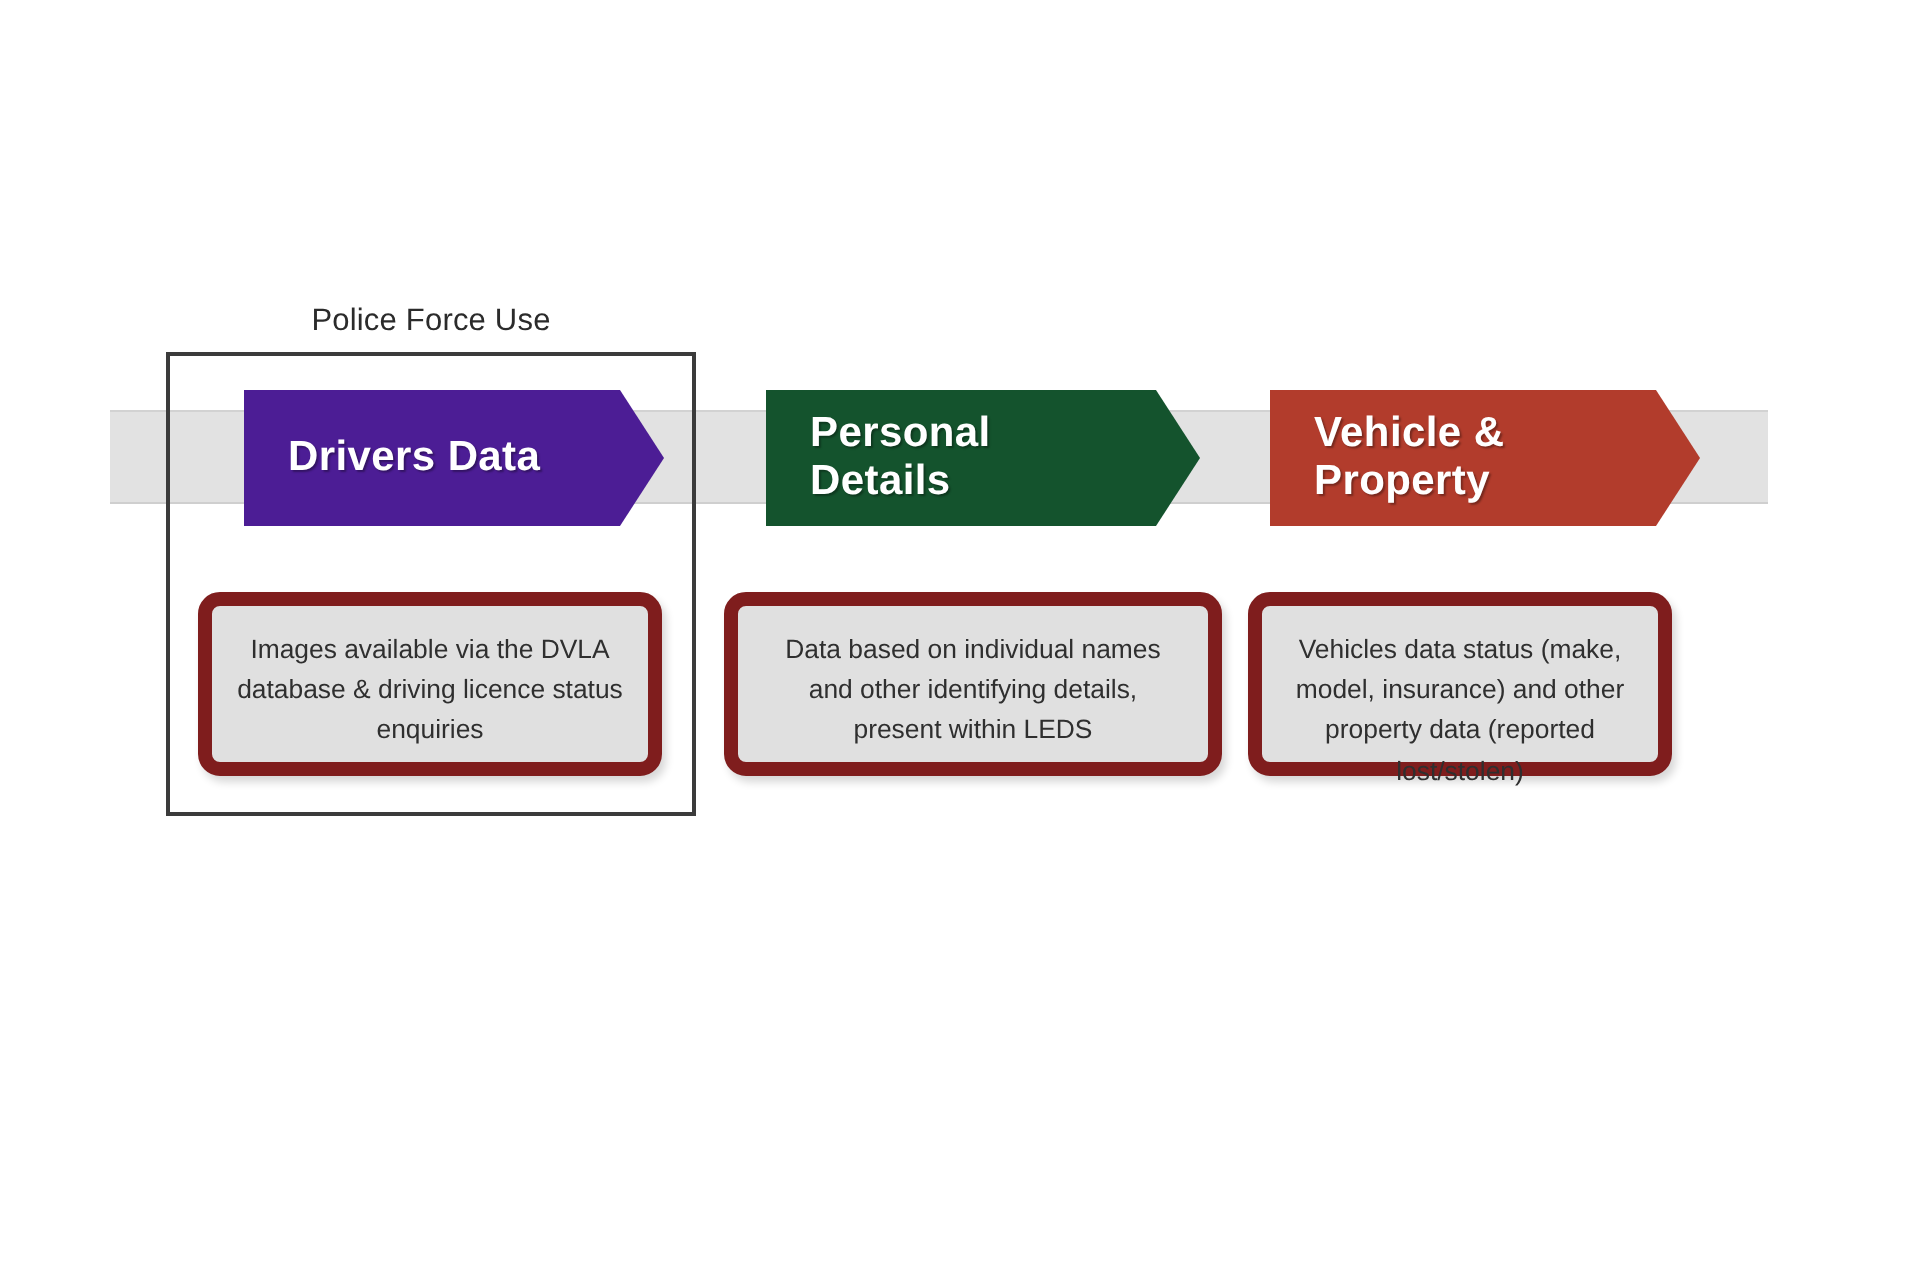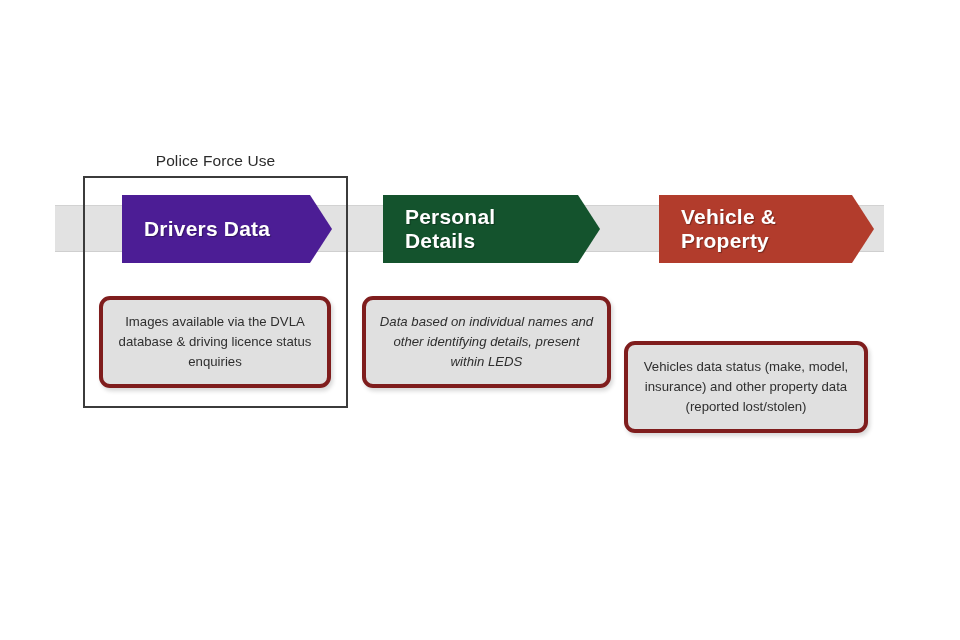--- a/index.html
+++ b/index.html
@@ -87,48 +87,48 @@
     background: #4c1d95;
     clip-path: polygon(0 0, calc(100% - 22px) 0, 100% 50%, calc(100% - 22px) 100%, 0 100%);
   }
   .chevron.c2 {
     left: 383px;
     width: 217px;
     background: #14532d;
     clip-path: polygon(0 0, calc(100% - 22px) 0, 100% 50%, calc(100% - 22px) 100%, 0 100%);
   }
   .chevron.c3 {
-    left: 659px;
+    left: 635px;
     width: 215px;
     background: #b23c2c;
     clip-path: polygon(0 0, calc(100% - 22px) 0, 100% 50%, calc(100% - 22px) 100%, 0 100%);
   }
 
   
   .card {
     position: absolute;
     top: 296px;
     height: 92px;
     background: #e0e0e0;
-    border: 4px solid #7f1d1d;
+    border: 7px solid #7f1d1d;
     border-radius: 11px;
     box-sizing: border-box;
     display: flex;
     align-items: flex-start;
     justify-content: center;
     text-align: center;
     padding: 12px 12px 0 12px;
     font-size: 13.2px;
     line-height: 1.53;
     color: #2f2f2f;
     box-shadow: 2px 3px 4px rgba(0,0,0,0.16);
   }
   .card.k1 { left: 99px;  width: 232px; }
-  .card.k2 { left: 362px; width: 249px; font-style: italic; }
-  .card.k3 { left: 624px; width: 244px; margin-top: 45px; }
+  .card.k2 { left: 362px; width: 249px; }
+  .card.k3 { left: 624px; width: 212px; }
 </style>
 </head>
 <body>
 
 <div id="canvas">
 
   <div class="band"></div>
 
   <div class="group-label">Police Force Use</div>
   <div class="group-box"></div>

